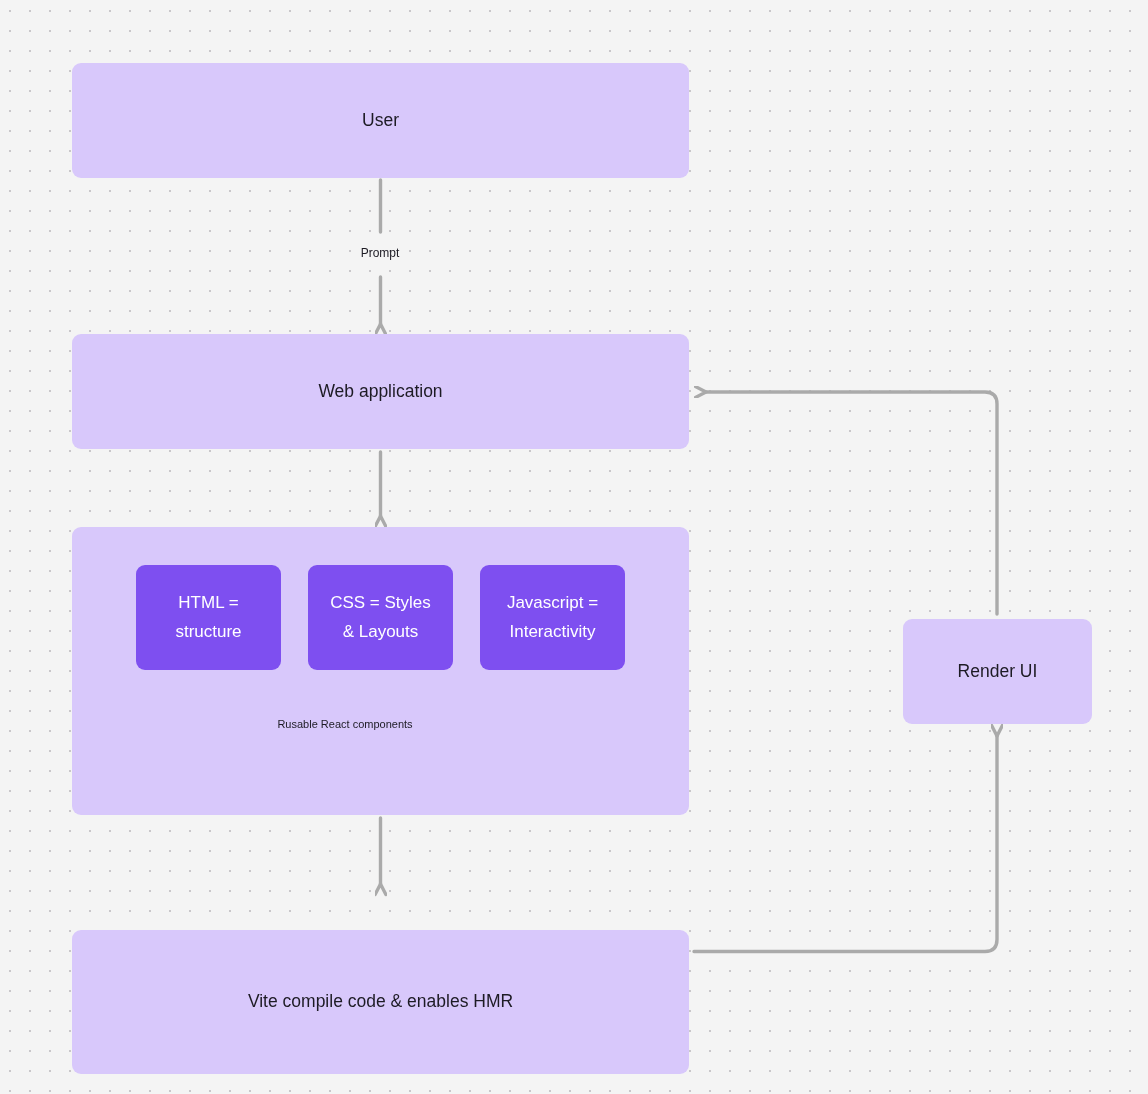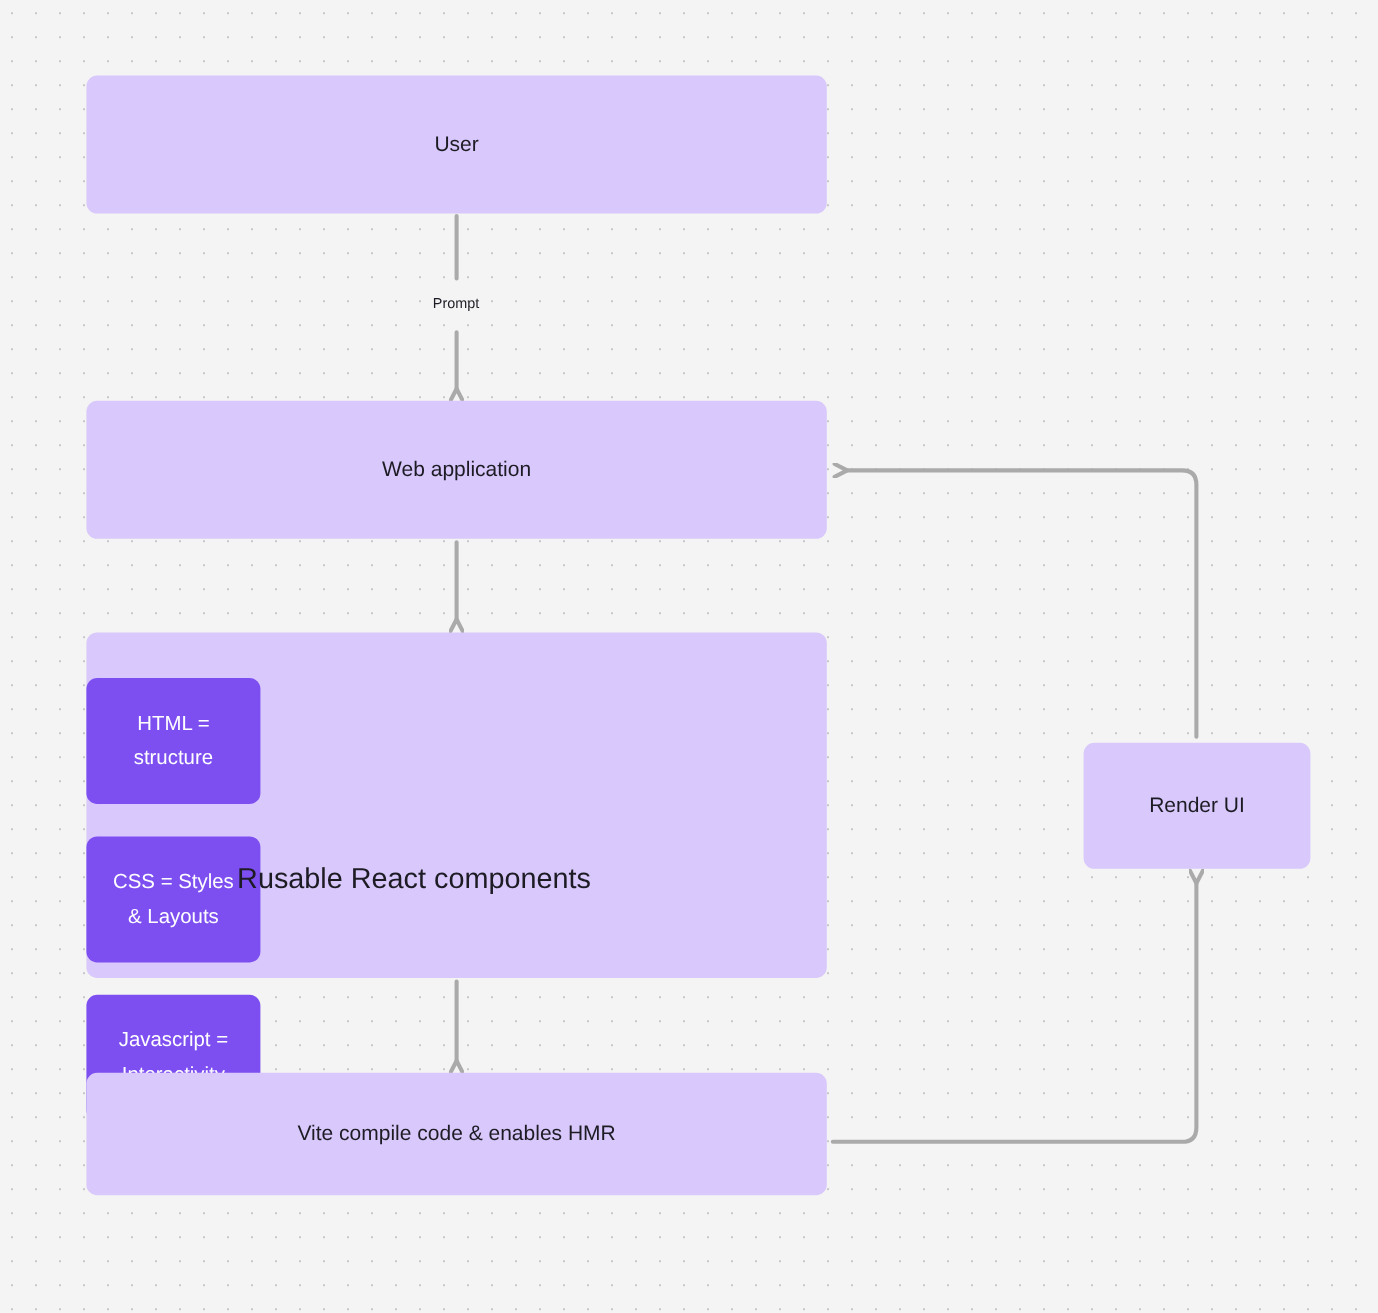--- a/index.html
+++ b/index.html
@@ -47,30 +47,30 @@
   }
   .node-label {
     display: block;
     padding: 0 10px;
     white-space: pre-line;
   }
   #node-user        { left: 72px;  top: 63px;  width: 617px; height: 115px; }
   #node-webapp      { left: 72px;  top: 334px; width: 617px; height: 115px; text-align: center; }
   #node-components  { left: 72px;  top: 527px; width: 617px; height: 288px;
                       align-items: flex-start; justify-content: flex-start; }
-  #node-vite        { left: 72px;  top: 894px; width: 617px; height: 102px; align-items: center; }
+  #node-vite        { left: 72px;  top: 930px; width: 617px; height: 144px; align-items: center; }
   #node-render      { left: 903px; top: 619px; width: 189px; height: 105px; text-align: right; }
 
   .sub-row {
     position: absolute;
     left: 0;
     top: 38px;
     width: 617px;
     display: flex;
-    flex-direction: column;
+    flex-direction: row;
     justify-content: center;
     gap: 27px;
   }
   .sub-node {
     width: 145px;
     height: 105px;
     box-sizing: border-box;
     background: #7e4ff0;
     border-radius: 9px;
     display: flex;
@@ -82,21 +82,21 @@
     text-align: center;
     white-space: pre-line;
   }
   .caption {
     position: absolute;
     left: 0;
     top: 190px;
     width: 546px;
     text-align: center;
     color: #1d1b24;
-    font-size: 24px;
+    font-size: 11px;
   }
   .edge-label {
     position: absolute;
     color: #1d1b24;
     font-size: 12px;
     text-align: center;
     background: transparent;
     white-space: nowrap;
   }
   #edge-label-prompt {

